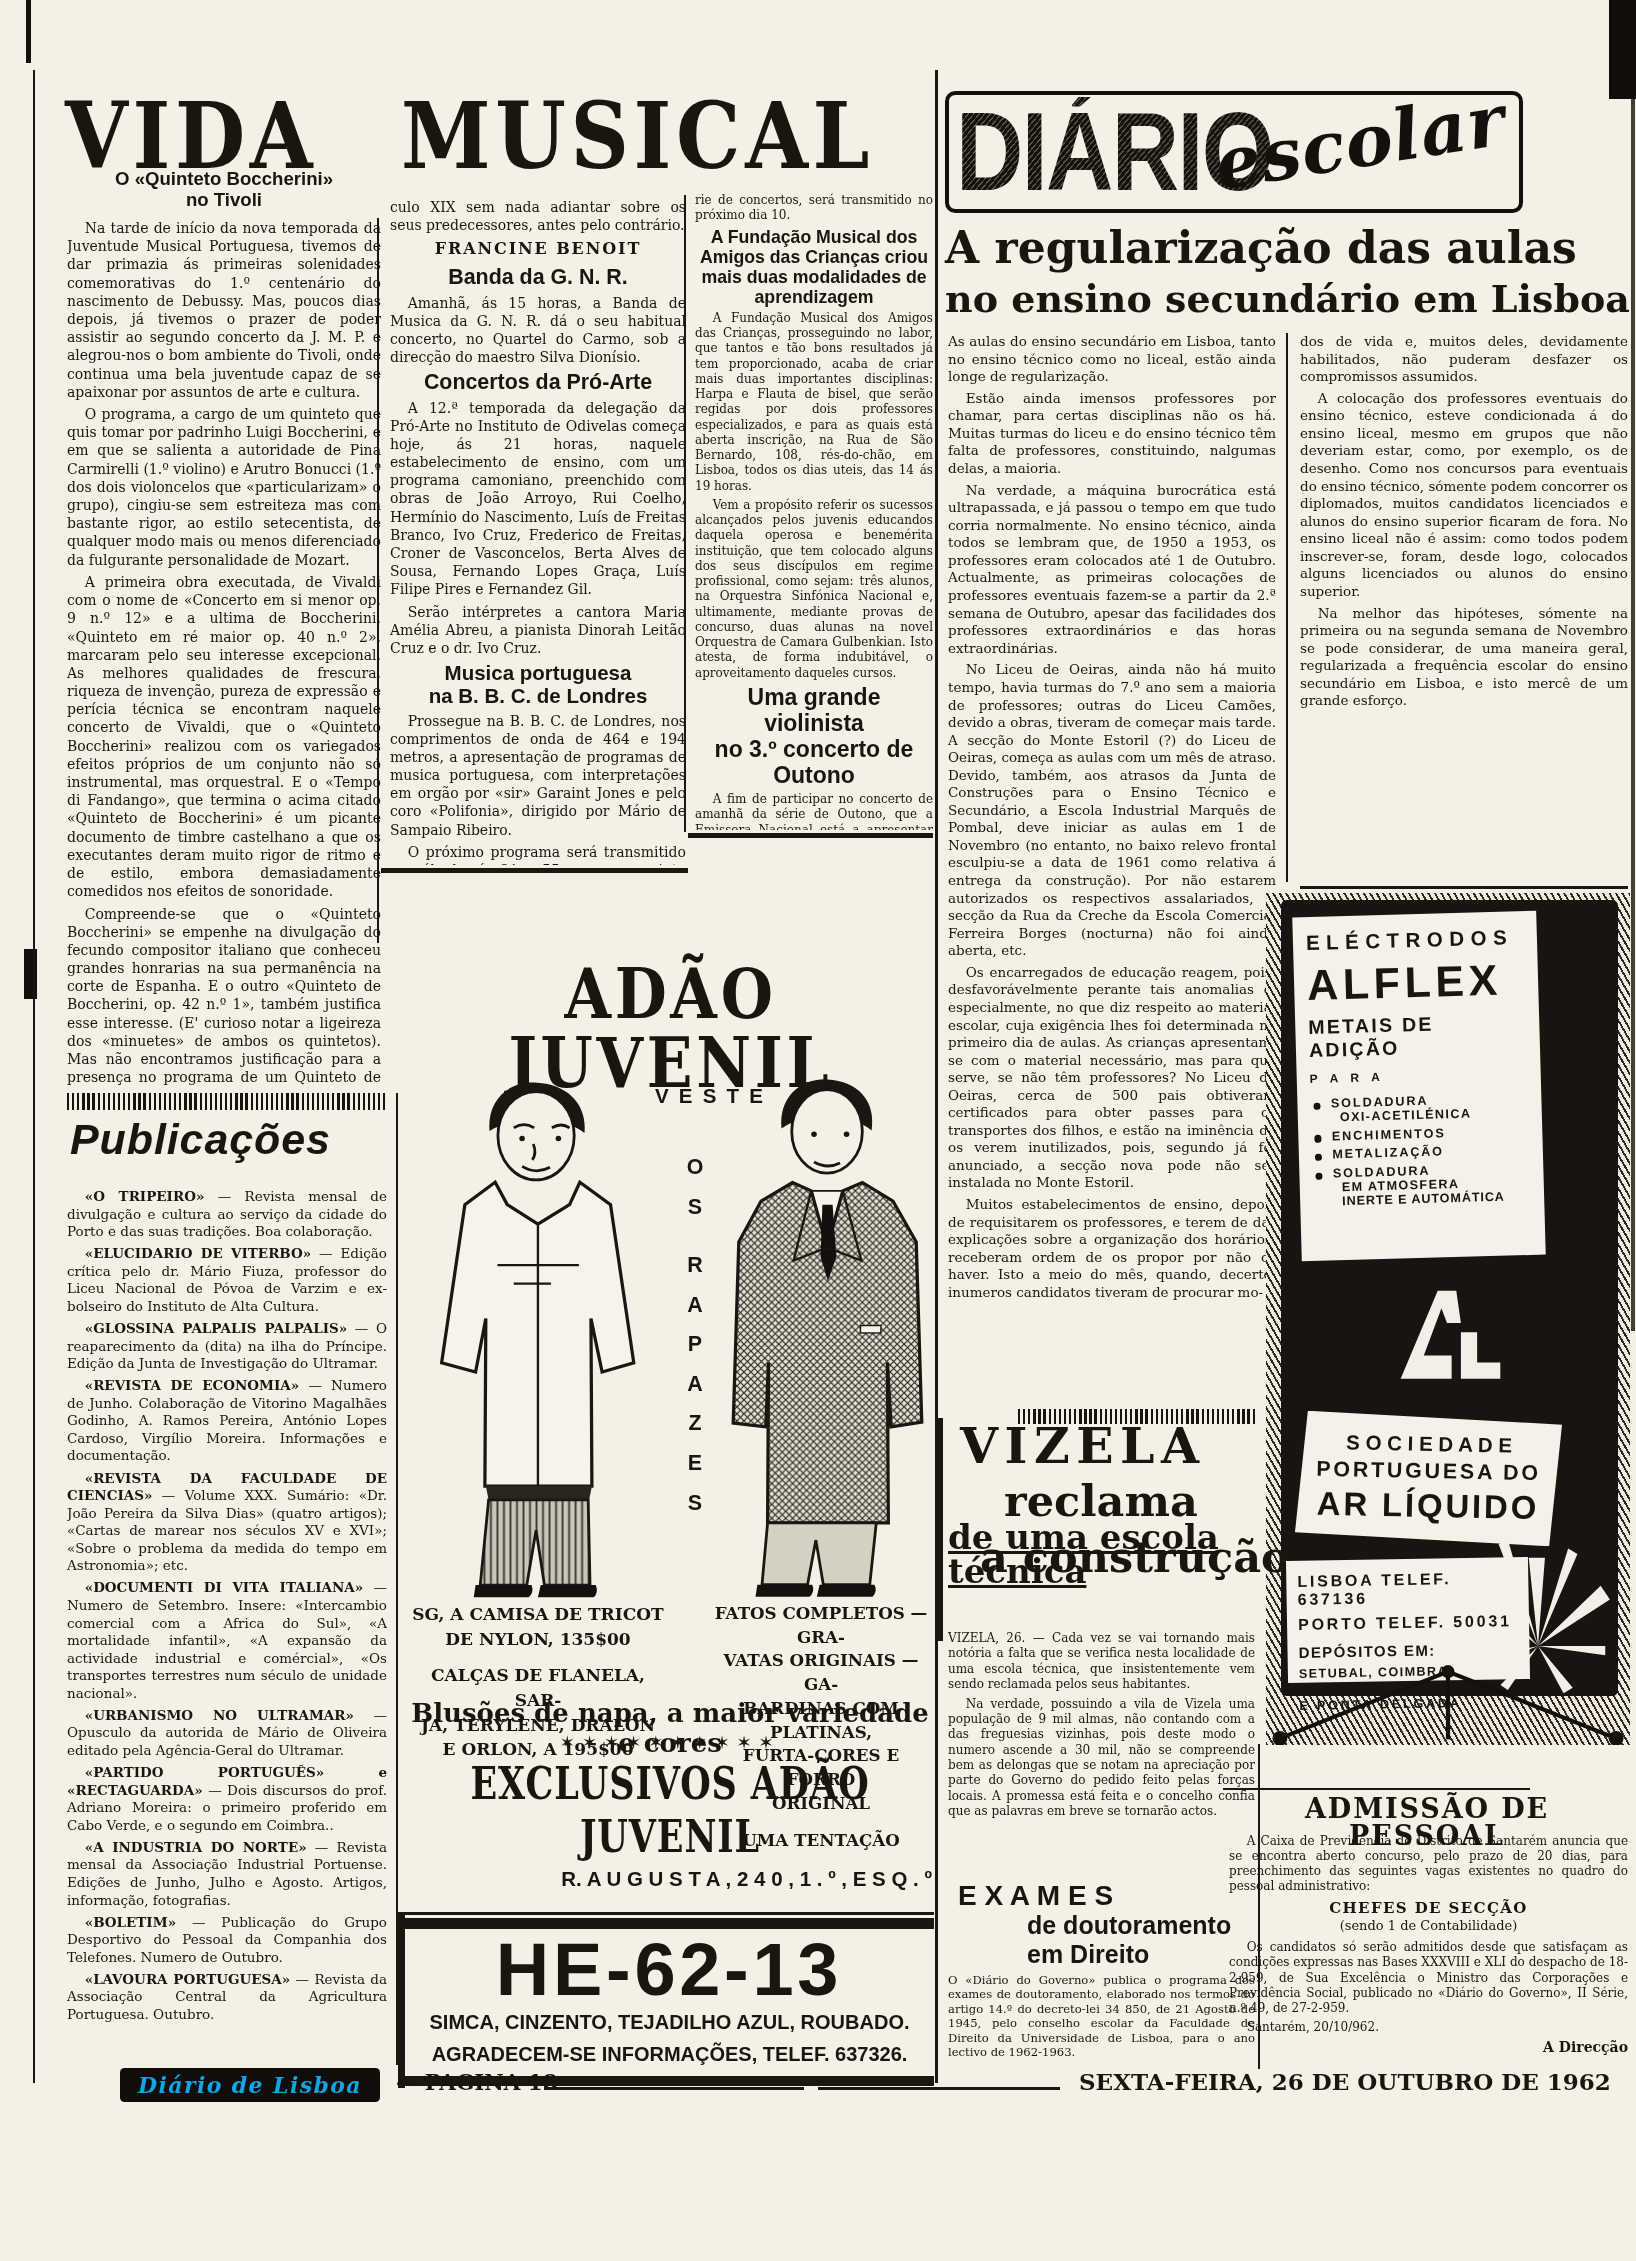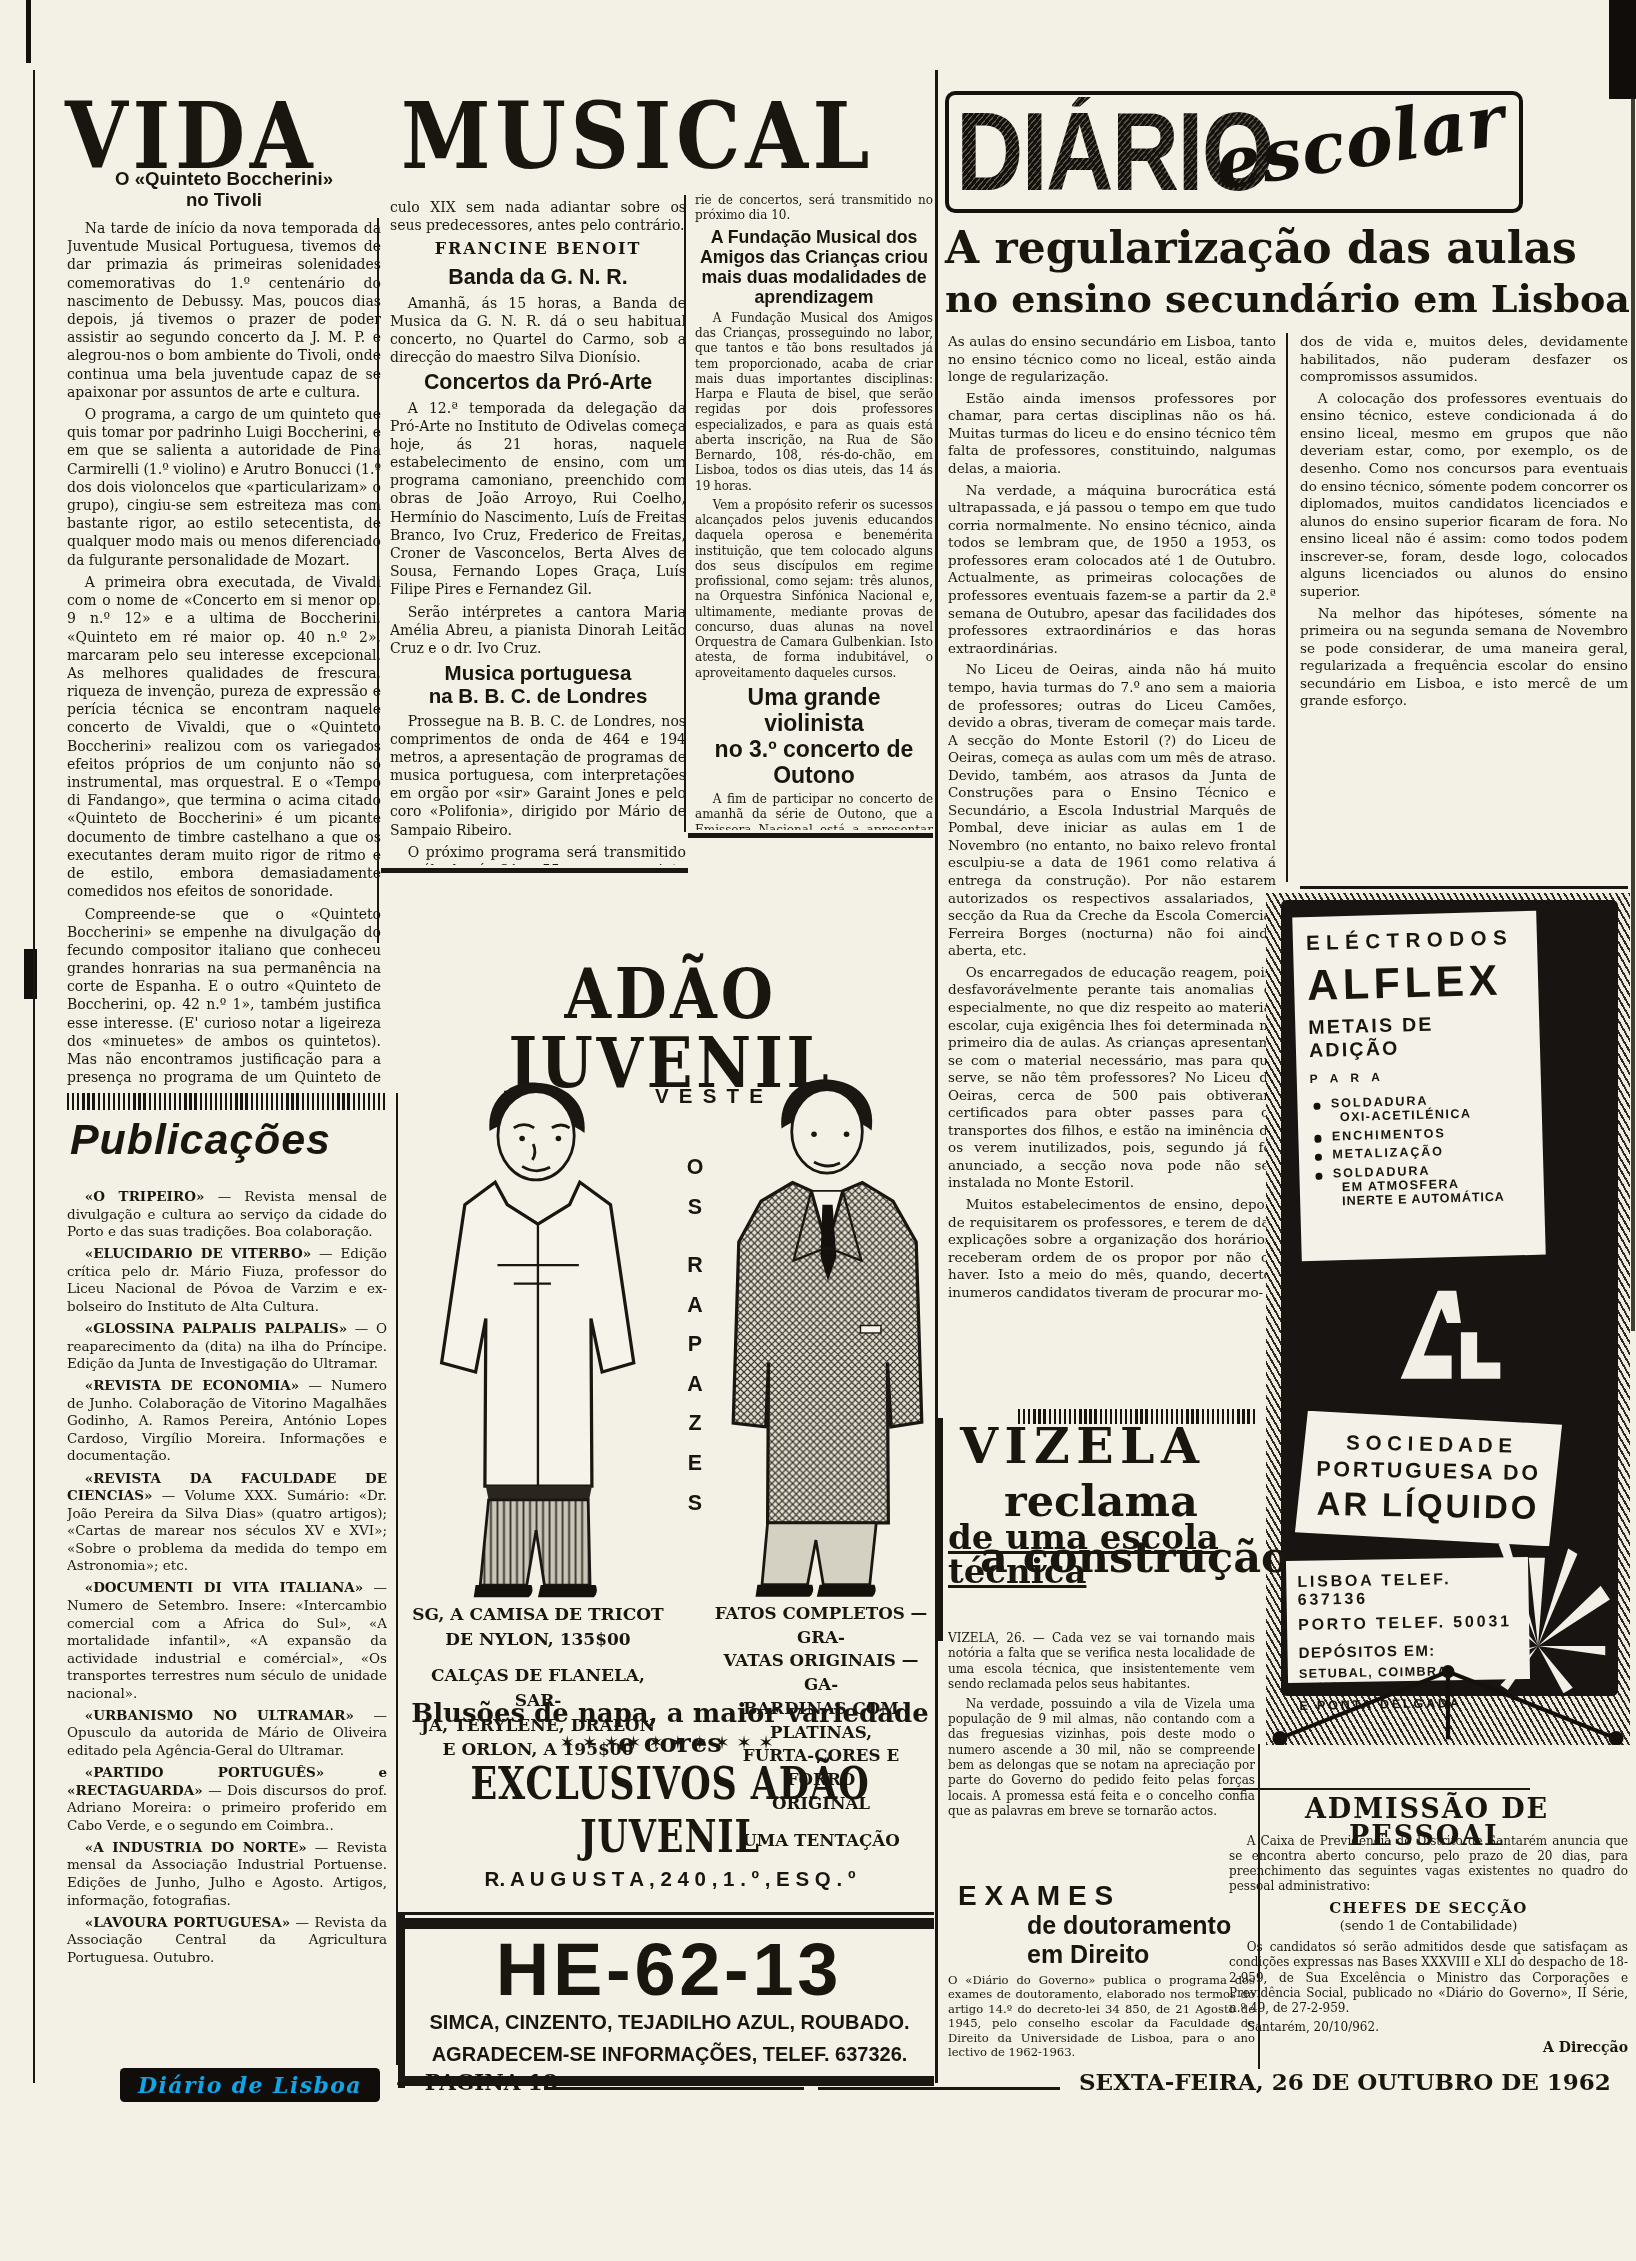--- a/index.html
+++ b/index.html
@@ -103,20 +103,21 @@
   <div class="abs ser jst clip" style="left:67px;top:1188px;width:320px;height:864px;font-size:13.5px;line-height:1.3;">
     <p class="pub-item"><b>«O TRIPEIRO»</b><span> — Revista mensal de divulgação e cultura ao serviço da cidade do Porto e das suas tradições. Boa colaboração.</span></p>
     <p class="pub-item"><b>«ELUCIDARIO DE VITERBO»</b><span> — Edição crítica pelo dr. Mário Fiuza, professor do Liceu Nacional de Póvoa de Varzim e ex-bolseiro do Instituto de Alta Cultura.</span></p>
     <p class="pub-item"><b>«GLOSSINA PALPALIS PALPALIS»</b><span> — O reaparecimento da (dita) na ilha do Príncipe. Edição da Junta de Investigação do Ultramar.</span></p>
     <p class="pub-item"><b>«REVISTA DE ECONOMIA»</b><span> — Numero de Junho. Colaboração de Vitorino Magalhães Godinho, A. Ramos Pereira, António Lopes Cardoso, Virgílio Moreira. Informações e documentação.</span></p>
     <p class="pub-item"><b>«REVISTA DA FACULDADE DE CIENCIAS»</b><span> — Volume XXX. Sumário: «Dr. João Pereira da Silva Dias» (quatro artigos); «Cartas de marear nos séculos XV e XVI»; «Sobre o problema da medida do tempo em Astronomia»; etc.</span></p>
     <p class="pub-item"><b>«DOCUMENTI DI VITA ITALIANA»</b><span> — Numero de Setembro. Insere: «Intercambio comercial com a Africa do Sul», «A mortalidade infantil», «A expansão da actividade industrial e comércial», «Os transportes terrestres num século de unidade nacional».</span></p>
     <p class="pub-item"><b>«URBANISMO NO ULTRAMAR»</b><span> — Opusculo da autorida de Mário de Oliveira editado pela Agência-Geral do Ultramar.</span></p>
     <p class="pub-item"><b>«PARTIDO PORTUGUÊS» e «RECTAGUARDA»</b><span> — Dois discursos do prof. Adriano Moreira: o primeiro proferido em Cabo Verde, e o segundo em Coimbra..</span></p>
     <p class="pub-item"><b>«A INDUSTRIA DO NORTE»</b><span> — Revista mensal da Associação Industrial Portuense. Edições de Junho, Julho e Agosto. Artigos, informação, fotografias.</span></p>
+    <p class="pub-item"><b>«BOLETIM»</b><span> — Publicação do Grupo Desportivo do Pessoal da Companhia dos Telefones. Numero de Outubro.</span></p>
     <p class="pub-item"><b>«LAVOURA PORTUGUESA»</b><span> — Revista da Associação Central da Agricultura Portuguesa. Outubro.</span></p>
 
   </div>
 
   <div class="abs ser b9 ctr" style="left:409px;top:959px;width:523px;font-size:60px;line-height:1;letter-spacing:3.7px;transform:scaleY(1.15);transform-origin:left top;">ADÃO JUVENIL</div>
 
   <svg class="abs" style="left:416px;top:1065px;" width="242" height="535" viewBox="0 0 520 1150">
     <defs>
       <pattern id="stripes" width="14" height="14" patternUnits="userSpaceOnUse">
         <rect width="14" height="14" fill="#c9c5b8"></rect>
@@ -173,21 +174,21 @@
     <div>VATAS ORIGINAIS — GA-</div>
     <div>BARDINAS COM PLATINAS,</div>
     <div>FURTA-CORES E FORRO</div>
     <div>ORIGINAL</div>
     <div style="margin-top:14px;">UMA TENTAÇÃO</div>
   </div>
 
   <div class="abs ser b9 ctr" style="left:408px;top:1698px;width:524px;font-size:26px;">Blusões de napa, a maior variedade e cores</div>
   <div class="abs ctr" style="left:408px;top:1732px;width:524px;font-size:18.6px;letter-spacing:6.5px;">✶✶✶✶✶✶✶✶✶✶</div>
   <div class="abs ser b9 ctr" style="left:406px;top:1756px;width:528px;font-size:35px;transform:scaleY(1.3);transform-origin:left top;letter-spacing:0.9px;">EXCLUSIVOS ADÃO JUVENIL</div>
-  <div class="abs san b ctr" style="left:408px;top:1867px;width:524px;font-size:20.5px;">R. A U G U S T A ,   2 4 0 ,   1 . º ,   E S Q . º</div>
+  <div class="abs san b ctr" style="left:408px;top:1867px;width:524px;font-size:20.5px;text-align:right;">R. A U G U S T A ,   2 4 0 ,   1 . º ,   E S Q . º</div>
 
   <div class="hrule" style="left:398px;top:1912px;width:536px;height:2.8px;"></div>
   <div class="hrule" style="left:398px;top:1918px;width:536px;height:11px;"></div>
   <div class="vrule" style="left:398px;top:1912px;width:6.5px;height:176px;"></div>
   <div class="hrule" style="left:398px;top:2076px;width:536px;height:10.2px;"></div>
   <div class="abs san b9 ctr" style="left:418px;top:1933px;width:502px;font-size:74px;line-height:1;letter-spacing:3.7px;">HE-62-13</div>
   <div class="abs san b9 ctr" style="left:414px;top:2011px;width:511px;font-size:20px;">SIMCA, CINZENTO, TEJADILHO AZUL, ROUBADO.</div>
   <div class="abs san b9 ctr" style="left:414px;top:2043px;width:511px;font-size:20px;">AGRADECEM-SE INFORMAÇÕES, TELEF. 637326.</div>
 
   <div class="abs" style="left:945px;top:91px;width:570px;height:114px;border:4.6px solid #14110d;border-radius:10.2px;background:#f3f0e6;overflow:visible;">

